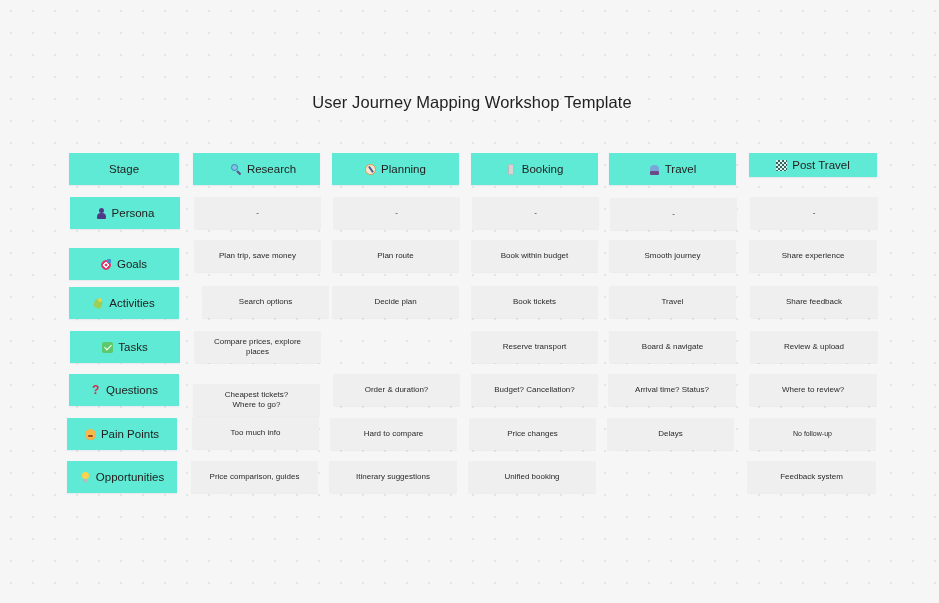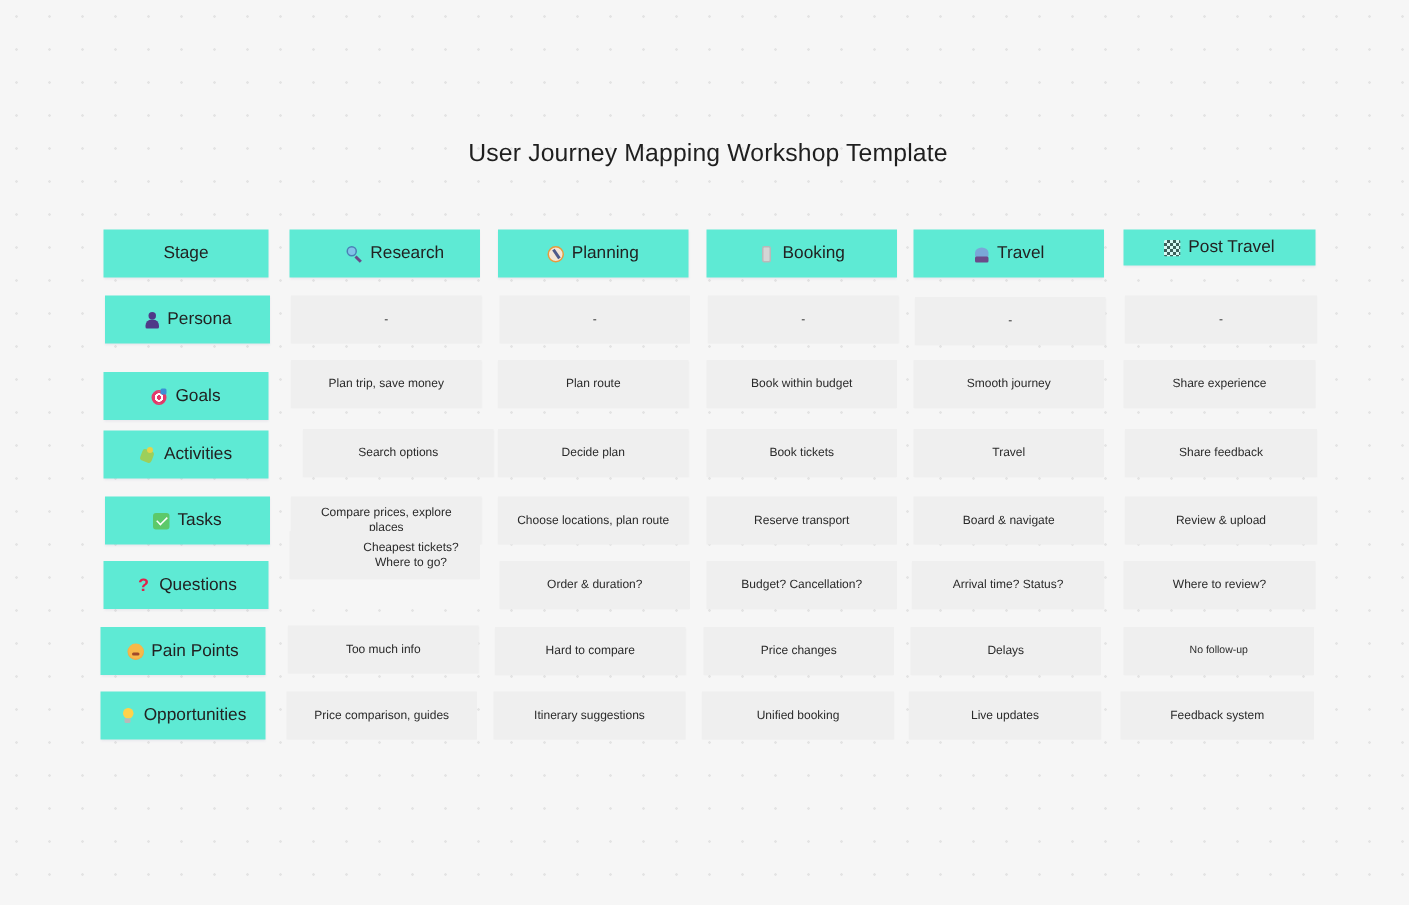--- a/index.html
+++ b/index.html
@@ -275,38 +275,35 @@
       <span class="label">Share feedback</span>
     </div>
 
   <div class="cell purple" style="left:70px;top:331px;width:110px;height:32px;">
     <span class="icon ic-check"></span>
     <span class="label">Tasks</span>
   </div>
   <div class="cell grey" style="left:194px;top:331px;width:127px;height:32px;">
       <span class="label" style="display:block;max-width:100px;">Compare prices, explore places</span>
     </div>
-  <div class="cell grey" style="left:332px;top:331px;width:127px;height:32px;">
-      <span class="label">Choose locations, plan route</span>
-    </div>
   <div class="cell grey" style="left:471px;top:331px;width:127px;height:32px;">
       <span class="label">Reserve transport</span>
     </div>
   <div class="cell grey" style="left:609px;top:331px;width:127px;height:32px;">
       <span class="label">Board &amp; navigate</span>
     </div>
   <div class="cell grey" style="left:750px;top:331px;width:128px;height:32px;">
       <span class="label">Review &amp; upload</span>
     </div>
 
   <div class="cell purple" style="left:69px;top:374px;width:110px;height:32px;">
     <span class="icon ic-question">?</span>
     <span class="label">Questions</span>
   </div>
-  <div class="cell grey" style="left:193px;top:354px;width:127px;height:32px;justify-content:flex-end;">
+  <div class="cell grey" style="left:193px;top:384px;width:127px;height:32px;">
       <span class="label" style="display:block;max-width:80px;">Cheapest tickets? Where to go?</span>
     </div>
   <div class="cell grey" style="left:333px;top:374px;width:127px;height:32px;">
       <span class="label">Order &amp; duration?</span>
     </div>
   <div class="cell grey" style="left:608px;top:374px;width:128px;height:32px;">
       <span class="label">Arrival time? Status?</span>
     </div>
   <div class="cell grey" style="left:471px;top:374px;width:127px;height:32px;">
       <span class="label">Budget? Cancellation?</span>
@@ -341,20 +338,17 @@
   </div>
   <div class="cell grey" style="left:191px;top:461px;width:127px;height:32px;">
       <span class="label">Price comparison, guides</span>
     </div>
   <div class="cell grey" style="left:329px;top:461px;width:128px;height:32px;">
       <span class="label">Itinerary suggestions</span>
     </div>
   <div class="cell grey" style="left:468px;top:461px;width:128px;height:32px;">
       <span class="label">Unified booking</span>
     </div>
-  <div class="cell grey" style="left:606px;top:461px;width:128px;height:32px;">
-      <span class="label">Live updates</span>
-    </div>
   <div class="cell grey" style="left:747px;top:461px;width:129px;height:32px;">
       <span class="label">Feedback system</span>
     </div>
 
 </div>
 
 </body></html>

